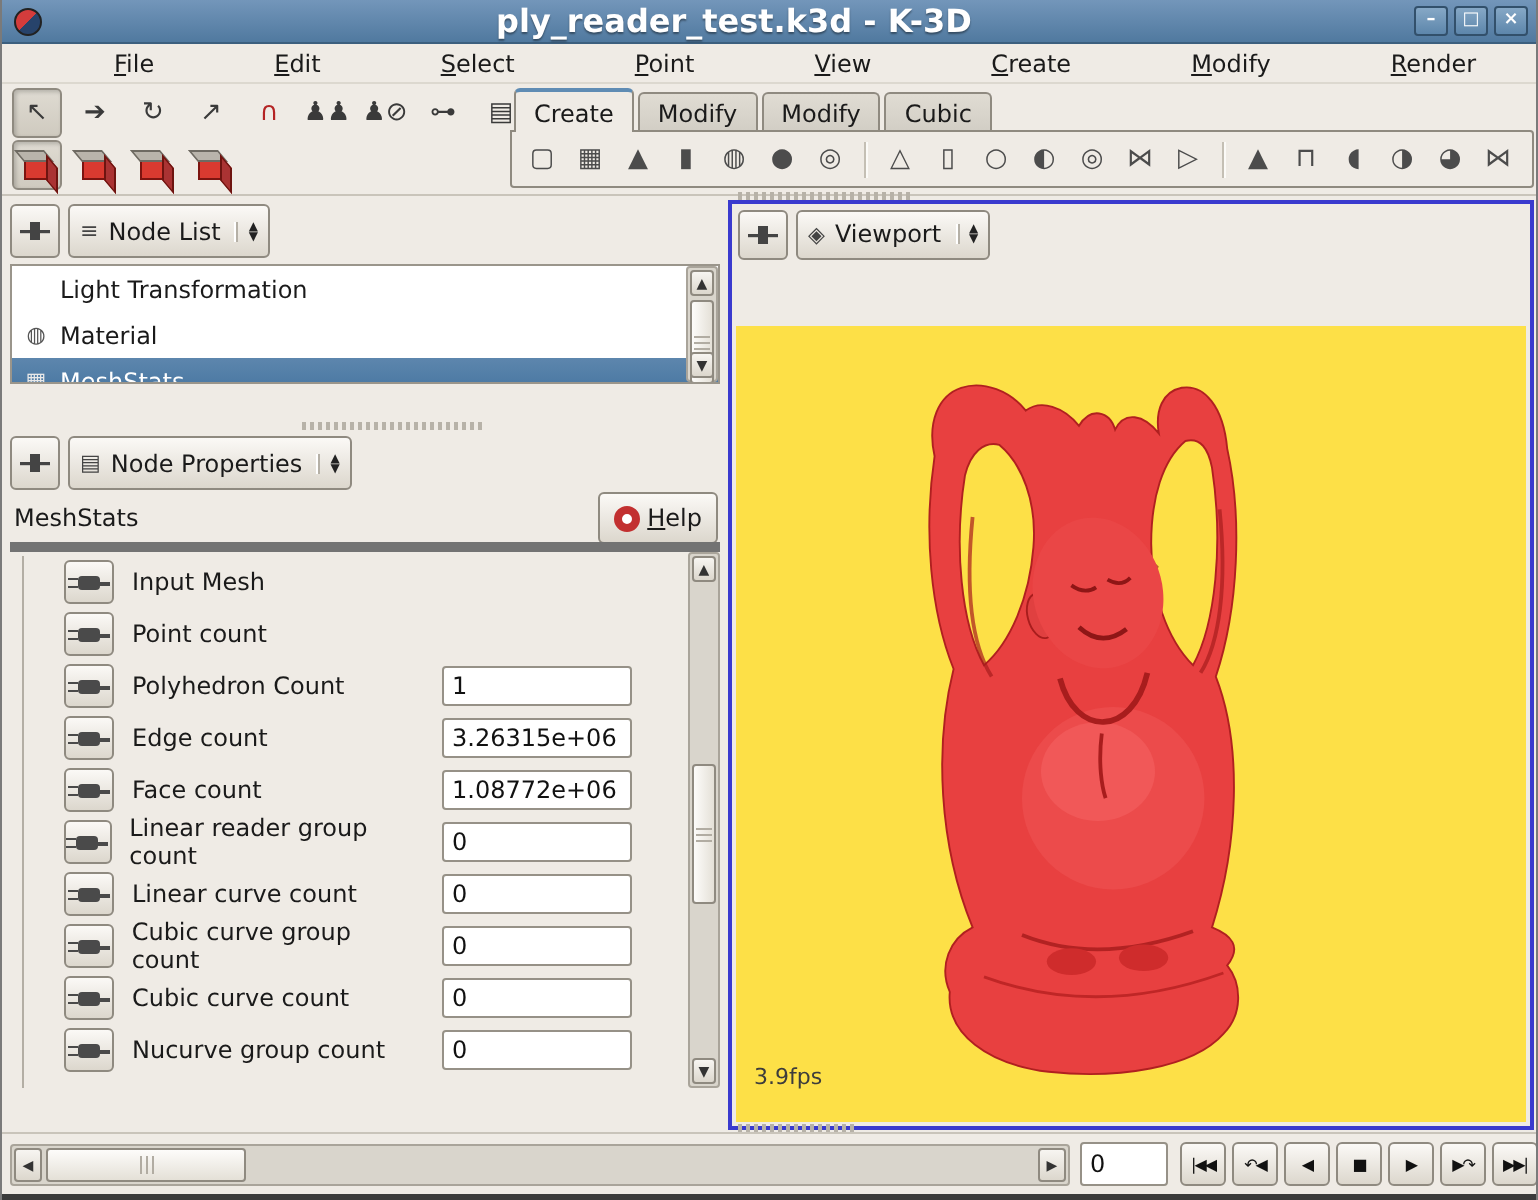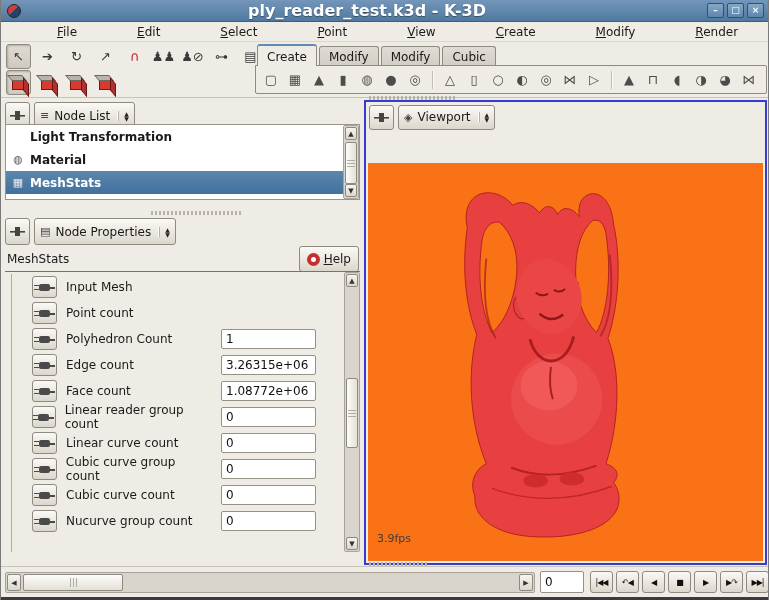--- a/index.html
+++ b/index.html
@@ -82,35 +82,35 @@
   .listbox { position:absolute; left:4px; right:3px; background:#fff; border:1px solid #9a958b; overflow:hidden; }
   .nl-row { height:23px; display:flex; align-items:center; padding-left:4px; gap:4px; }
   .nl-row .nl-icon { width:16px; text-align:center; font-size:11px; color:#555; }
   .nl-row.selected { background:linear-gradient(#5d86ad,#40719d); color:#fff; }
   .nl-row.selected .nl-icon { color:#e8e8e8; }
   .np-title-row { position:absolute; left:6px; right:4px; height:28px; display:flex; align-items:center; }
   .help-btn { margin-left:auto; height:26px; padding:0 7px; gap:4px; }
   .help-ring { width:13px; height:13px; border-radius:50%; background:#fff; border:4px solid #c23030; }
   .help-label { display:inline-block; }
   .help-label::first-letter { text-decoration:underline; }
-  .props { position:absolute; left:4px; right:3px; bottom:14px; border-top:1px solid #737373; overflow:hidden; }
+  .props { position:absolute; left:4px; right:3px; bottom:22px; border-top:5px solid #737373; overflow:hidden; }
   .props-inner { position:absolute; left:6px; top:2px; right:18px; bottom:0;
     border-left:1px solid #b3aea4; padding-left:20px; }
   .prop-row { height:26px; display:flex; align-items:center; gap:9px; }
   .plug-btn { width:25px; height:22px; }
   .plug { position:relative; width:11px; height:7px; background:#4a4a4a; border-radius:2px; }
   .plug::before { content:""; position:absolute; left:-5px; top:1px; width:5px; height:1px;
     background:#4a4a4a; box-shadow:0 4px 0 #4a4a4a; }
   .plug::after { content:""; position:absolute; right:-5px; top:3px; width:5px; height:2px; background:#4a4a4a; }
   .prop-row .entry { width:95px; margin-left:auto; margin-right:26px; }
   
   .viewport { position:absolute; left:363px; top:100px; width:403px; height:465px;
     border:2px solid #3a3ace; background:#efebe5; }
   .vp-header { display:flex; gap:4px; height:28px; padding:2px 2px 0 3px; align-items:center; }
-  .vp-canvas { position:absolute; left:2px; right:2px; top:30px; bottom:2px; background:#f97316; overflow:hidden;margin-top:31px; }
+  .vp-canvas { position:absolute; left:2px; right:2px; top:30px; bottom:2px; background:#fde047; overflow:hidden;margin-top:31px; }
   .fps { position:absolute; left:9px; bottom:16px; color:#3c3c3c; font-size:11px; }
   .buddha { position:absolute; left:86px; top:16px; }
   
   .bottombar { position:absolute; left:0; top:566px; width:100%; height:31px; background:#efebe5;
     border-top:1px solid #c9c4ba; }
   .hscroll { position:absolute; left:4px; top:5px; width:530px; height:21px;
     background:#d9d5cc; border:1px solid #a9a49a; border-radius:2px; }
   .hs-arrow { position:absolute; top:1px; bottom:1px; width:14px; font-size:7px; color:#333;
     display:flex; align-items:center; justify-content:center;
     background:linear-gradient(#f7f5f1,#dcd7cd); border:1px solid #8f8a80; border-radius:2px; }
@@ -259,21 +259,21 @@
     </span>
     <span class="selector">
       <span class="sel-icon">≡</span>
       <span>Node List</span>
       <span class="spin">
           <span>▲</span>
           <span>▼</span>
         </span>
     </span>
   </div>
-  <div class="listbox" style="top:26px; height:76px;font-weight:bold;">
+  <div class="listbox" style="top:34px; height:60px;">
     <div>
 
     <div class="nl-row">
         <span class="nl-icon"></span>
         <span>Light Transformation</span>
       </div>
         <div class="nl-row">
         <span class="nl-icon">◍</span>
         <span>Material</span>
       </div>

